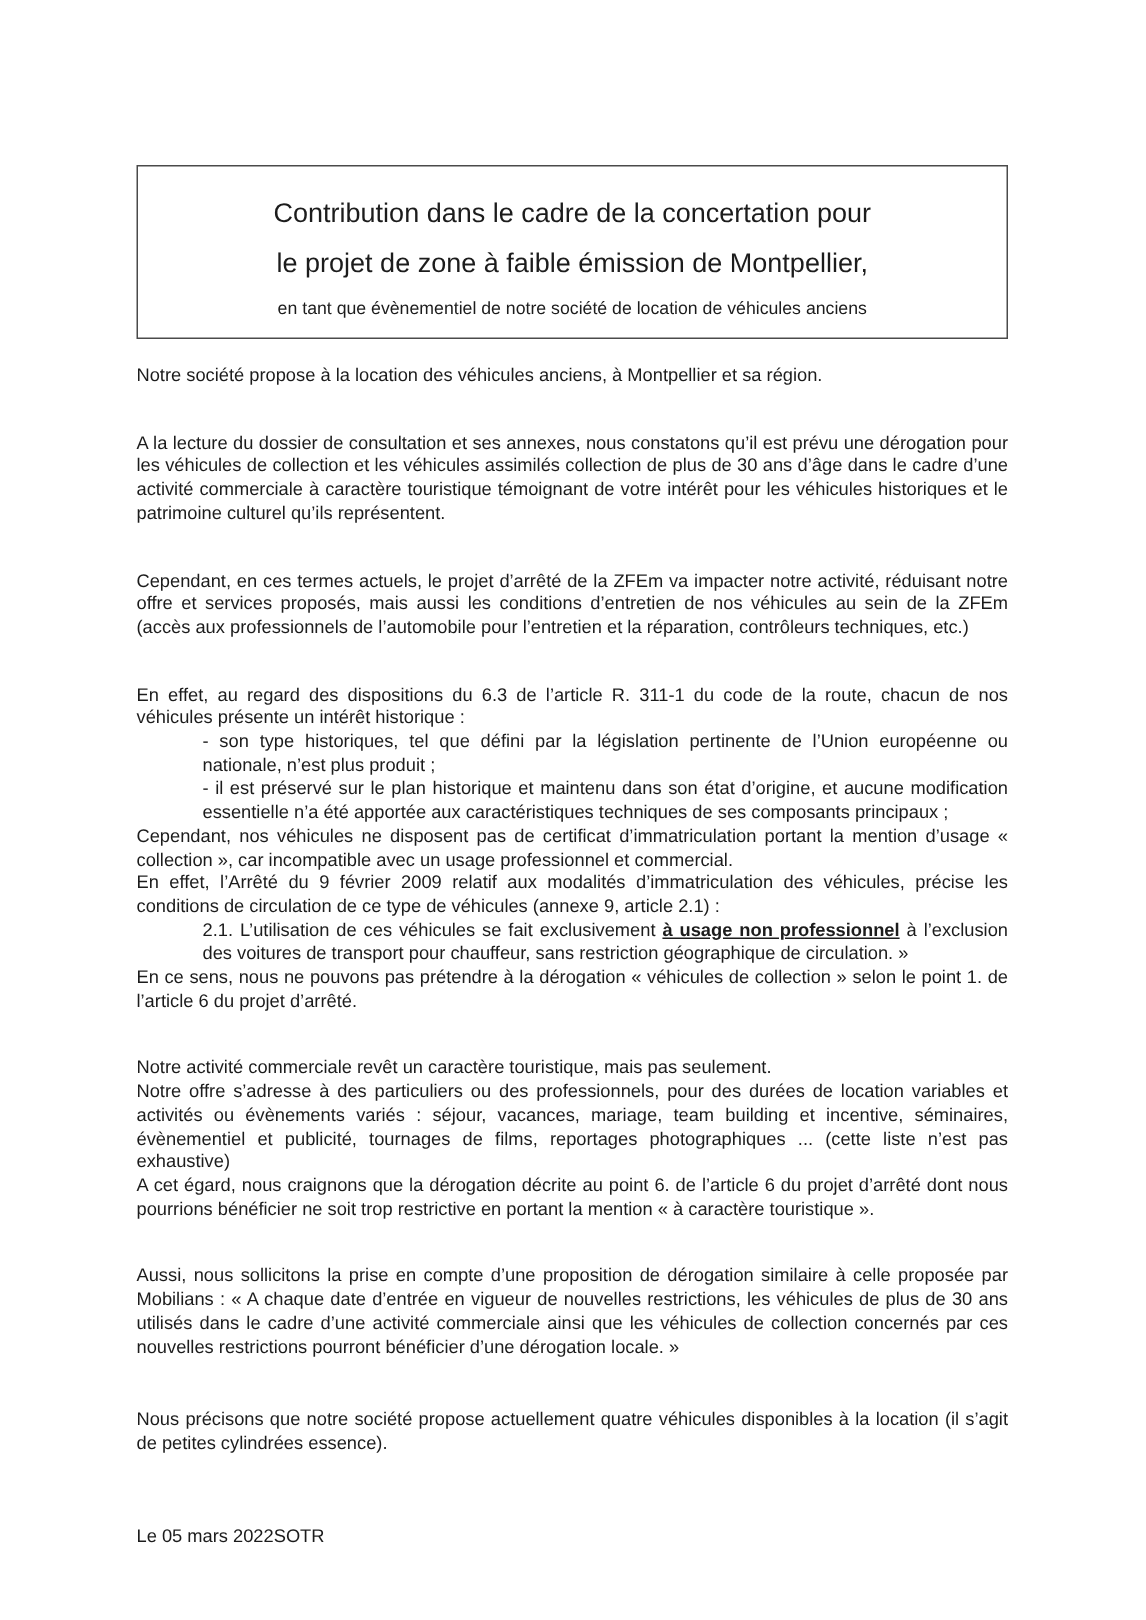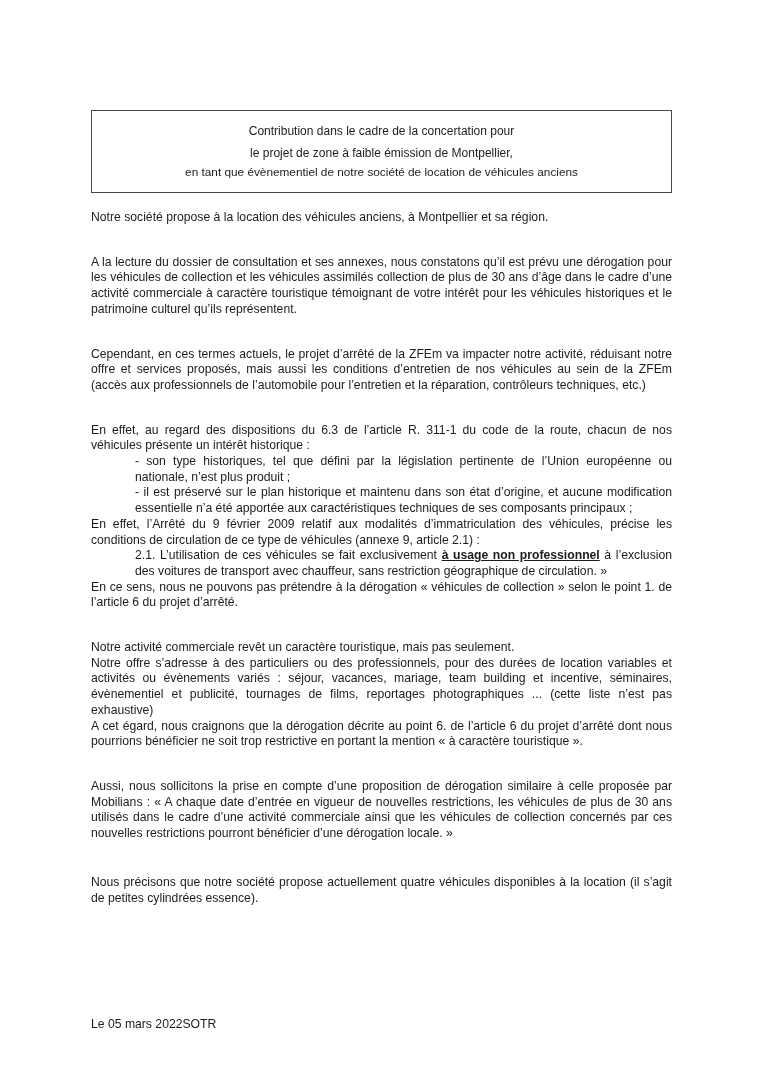--- a/index.html
+++ b/index.html
@@ -19,23 +19,23 @@
     right: 92px;
     top: 110px;
   }
   .title-box {
     border: 1px solid #4a4a4a;
     text-align: center;
     padding: 9px 12px 11px 12px;
     margin-bottom: 17px;
   }
   .title-main {
-    font-size: 12px;
+    font-size: 18px;
     line-height: 20.5px;
-    margin: 1px;
+    margin: 12px;
   }
   .title-sub {
     font-size: 11.8px;
     line-height: 17px;
     margin: 0;
   }
   .p {
     font-size: 12.2px;
     line-height: 15.7px;
     text-align: justify;
@@ -73,22 +73,23 @@
 
     <p class="p">Notre société propose à la location des véhicules anciens, à Montpellier et sa région.</p>
 
     <p class="p gap">A la lecture du dossier de consultation et ses annexes, nous constatons qu’il est prévu une dérogation pour les véhicules de collection et les véhicules assimilés collection de plus de 30 ans d’âge dans le cadre d’une activité commerciale à caractère touristique témoignant de votre intérêt pour les véhicules historiques et le patrimoine culturel qu’ils représentent.</p>
 
     <p class="p gap">Cependant, en ces termes actuels, le projet d’arrêté de la ZFEm va impacter notre activité, réduisant notre offre et services proposés, mais aussi les conditions d’entretien de nos véhicules au sein de la ZFEm (accès aux professionnels de l’automobile pour l’entretien et la réparation, contrôleurs techniques, etc.)</p>
 
     <p class="p gap">En effet, au regard des dispositions du 6.3 de l’article R. 311-1 du code de la route, chacun de nos véhicules présente un intérêt historique :</p>
     <p class="p ind">- son type historiques, tel que défini par la législation pertinente de l’Union européenne ou nationale, n’est plus produit ;</p>
     <p class="p ind">- il est préservé sur le plan historique et maintenu dans son état d’origine, et aucune modification essentielle n’a été apportée aux caractéristiques techniques de ses composants principaux ;</p>
+    <p class="p">Cependant, nos véhicules ne disposent pas de certificat d’immatriculation portant la mention d’usage « collection », car incompatible avec un usage professionnel et commercial.</p>
     <p class="p">En effet, l’Arrêté du 9 février 2009 relatif aux modalités d’immatriculation des véhicules, précise les conditions de circulation de ce type de véhicules (annexe 9, article 2.1) :</p>
-    <p class="p ind"><span>2.1. L’utilisation de ces véhicules se fait exclusivement </span><span class="bold-u">à usage non professionnel</span><span> à l’exclusion des voitures de transport avec chauffeur, sans restriction géographique de circulation. »</span></p>
+    <p class="p ind"><span>2.1. L’utilisation de ces véhicules se fait exclusivement </span><span class="bold-u">à usage non professionnel</span><span> à l’exclusion des voitures de transport pour chauffeur, sans restriction géographique de circulation. »</span></p>
     <p class="p">En ce sens, nous ne pouvons pas prétendre à la dérogation « véhicules de collection » selon le point 1. de l’article 6 du projet d’arrêté.</p>
 
     <p class="p gap">Notre activité commerciale revêt un caractère touristique, mais pas seulement.</p>
     <p class="p">Notre offre s’adresse à des particuliers ou des professionnels, pour des durées de location variables et activités ou évènements variés : séjour, vacances, mariage, team building et incentive, séminaires, évènementiel et publicité, tournages de films, reportages photographiques ... (cette liste n’est pas exhaustive)</p>
     <p class="p">A cet égard, nous craignons que la dérogation décrite au point 6. de l’article 6 du projet d’arrêté dont nous pourrions bénéficier ne soit trop restrictive en portant la mention « à caractère touristique ».</p>
 
     <p class="p gap">Aussi, nous sollicitons la prise en compte d’une proposition de dérogation similaire à celle proposée par Mobilians : « A chaque date d’entrée en vigueur de nouvelles restrictions, les véhicules de plus de 30 ans utilisés dans le cadre d’une activité commerciale ainsi que les véhicules de collection concernés par ces nouvelles restrictions pourront bénéficier d’une dérogation locale. »</p>
 
     <p class="p gap2">Nous précisons que notre société propose actuellement quatre véhicules disponibles à la location (il s’agit de petites cylindrées essence).</p>
 

